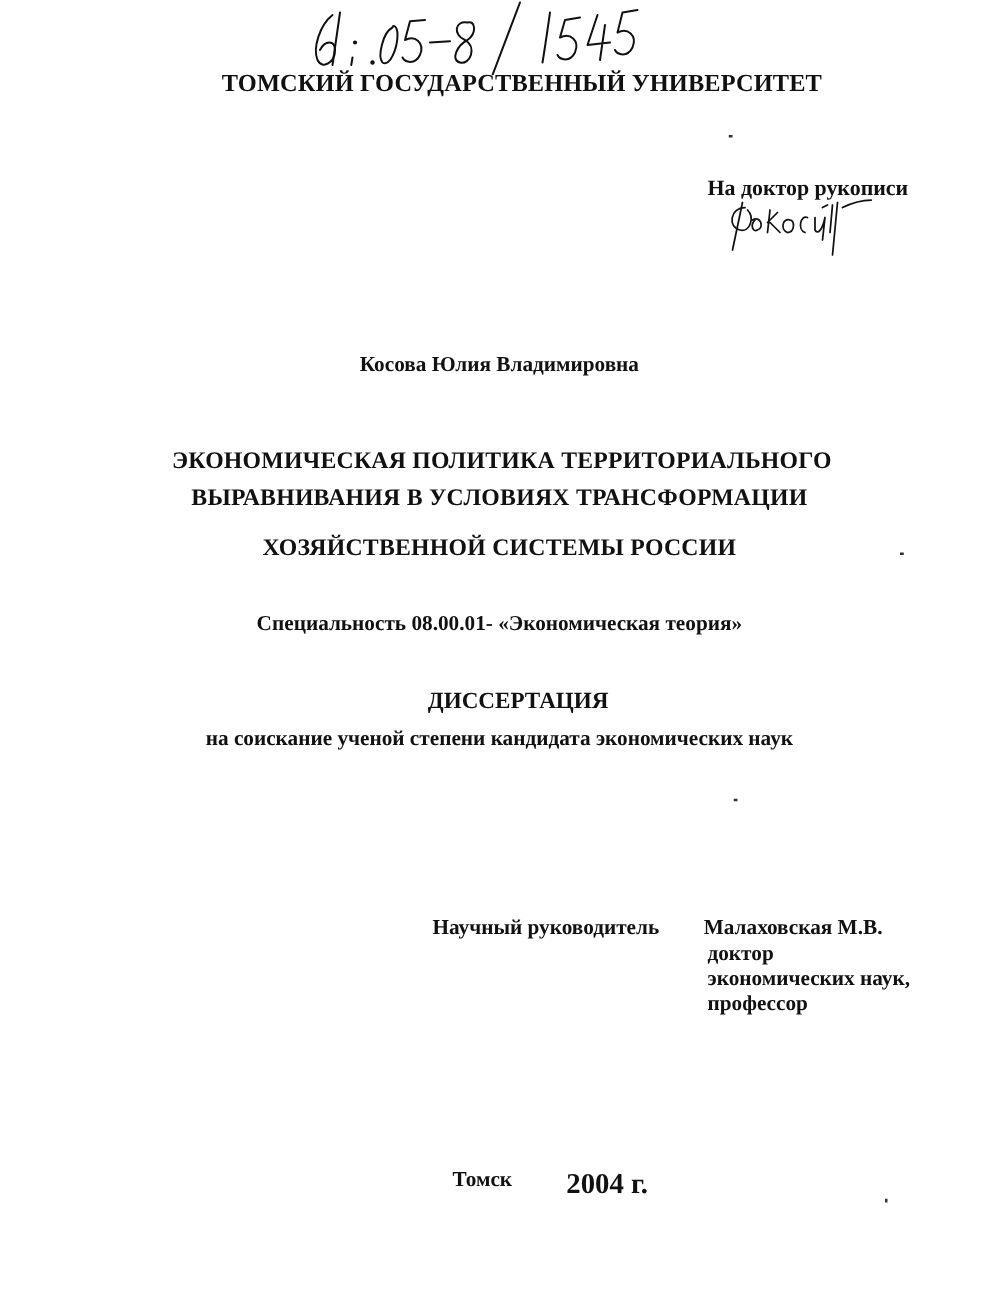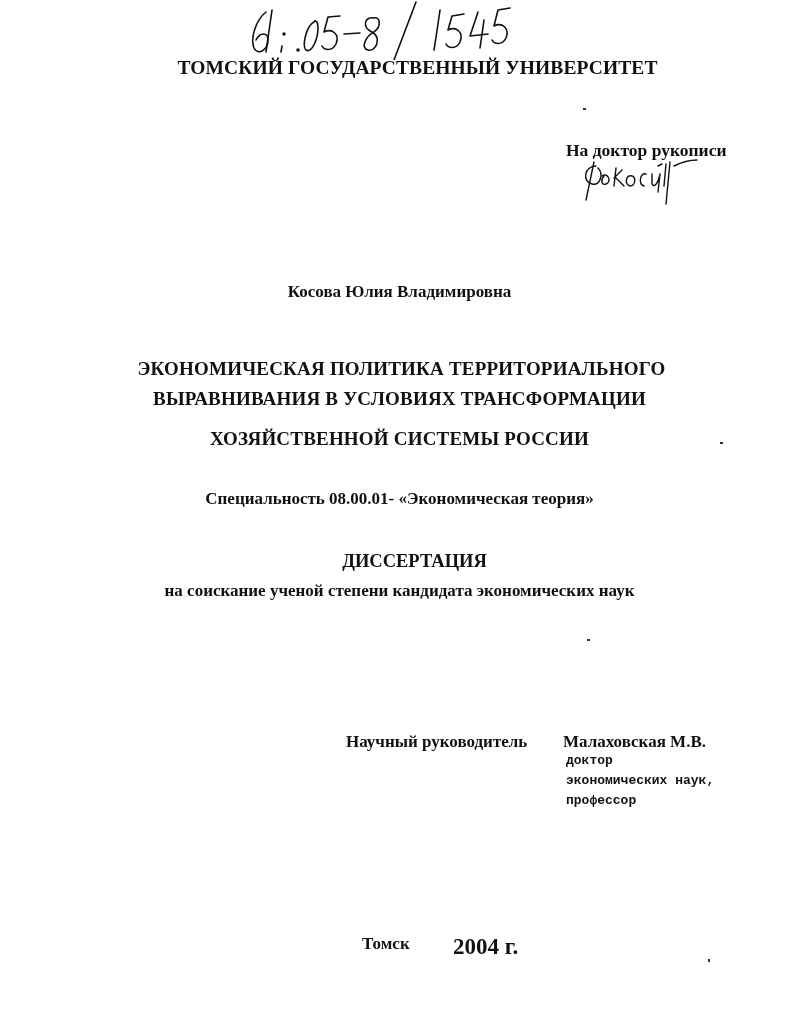--- a/index.html
+++ b/index.html
@@ -70,22 +70,21 @@
     .sup-label {
       left: 346px; top: 732px;
       font-size: 17px;
     }
     .sup-name {
       left: 563px; top: 732px;
       font-size: 17px;
     }
     .sup-line {
       left: 566px;
-      font-size: 13px;
-      font-family: Liberation Mono, monospace;
+      font-size: 17px;
     }
     .sl1 { top: 753px; }
     .sl2 { top: 773px; }
     .sl3 { top: 793px; }
     .city {
       left: 362px; top: 934px;
       font-size: 17px;
     }
     .year {
       left: 453px; top: 934px;

